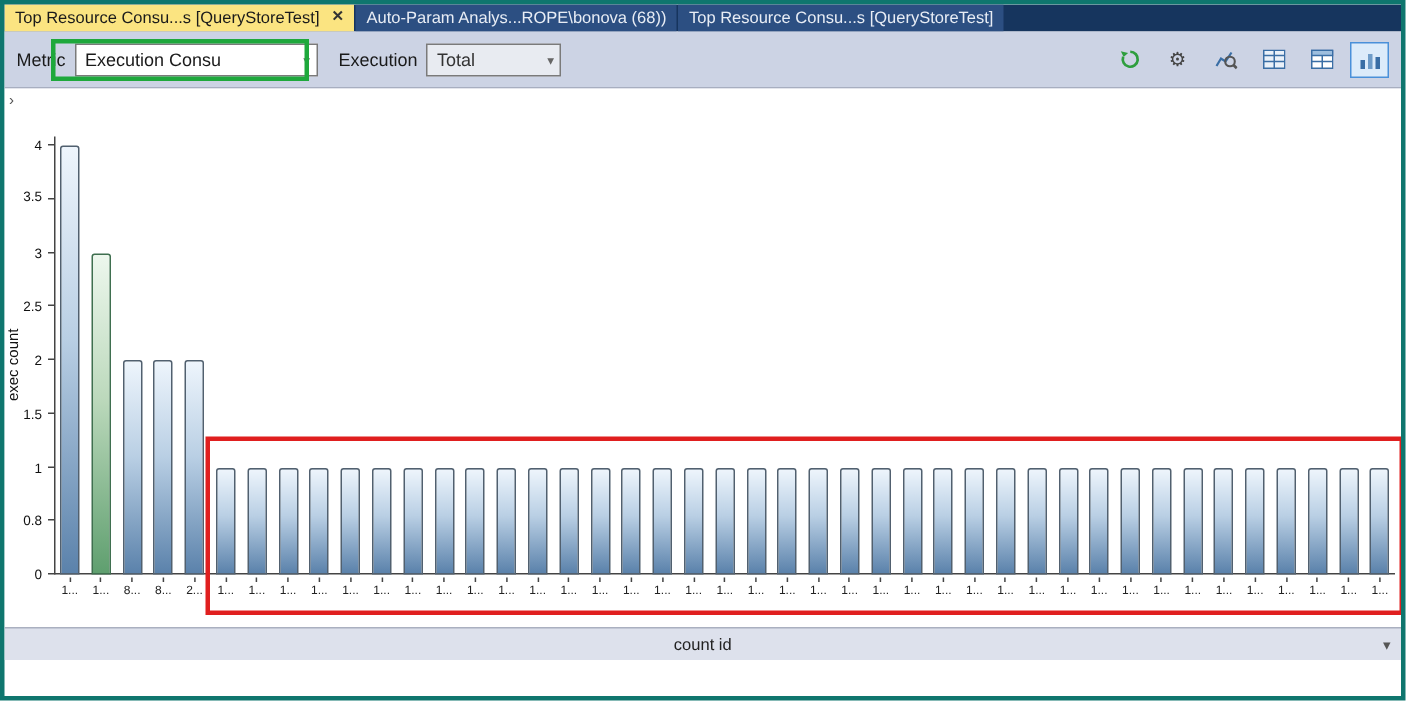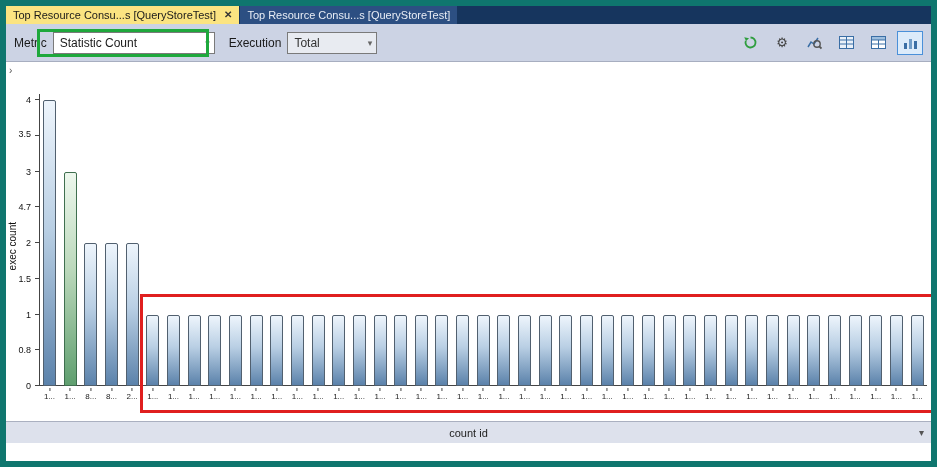--- a/index.html
+++ b/index.html
@@ -1,17 +1,17 @@
 <!DOCTYPE html>
 <html><head>
 <meta charset="utf-8">
 <style>
   * { margin:0; padding:0; box-sizing:border-box; }
   body { font-family:"Liberation Sans", sans-serif; }
-  .app { position:relative; width:937px; height:467px; background:#fff; overflow:hidden; border:6px solid #0f766e; }
+  .app { position:relative; width:937px; height:467px; background:#fff; overflow:hidden; border:3px solid #0f766e; }
 
   
   .tabbar { height:18px; background:#16355e; display:flex; align-items:stretch; }
   .tab { display:flex; align-items:center; padding:0 7px; font-size:11px; color:#e8edf5;
          background:#2c4f82; margin-right:1px; cursor:default; white-space:nowrap; }
   .tab.active { background:#fbe481; color:#1a1a1a; }
   .tab-close { margin-left:8px; color:#333; font-size:10px; font-weight:bold; line-height:1; }
 
   
   .header { height:30px; background:linear-gradient(#3f6d9e,#2e567f); color:#fff;
@@ -69,29 +69,32 @@
 <body>
 
 <div class="app">
 
   <div class="tabbar">
     <div class="tab active">
       <span>Top Resource Consu...s [QueryStoreTest]</span>
       <span class="tab-close">✕</span>
     </div>
     <div class="tab">
+      <span>Auto-Param Analys...ROPE\bonova (68))</span>
+    </div>
+    <div class="tab">
       <span>Top Resource Consu...s [QueryStoreTest]</span>
     </div>
   </div>
 
 
   <div class="toolbar">
     <span class="lbl">Metric</span>
     <div class="combo metric">
-      <span>Statistic Count</span>
+      <span>Execution Consu</span>
       <span class="chev">▾</span>
     </div>
     <span class="lbl statistic-lbl">Execution</span>
     <div class="combo statistic">
       <span>Total</span>
       <span class="chev">▾</span>
     </div>
     <div class="green-annot"></div>
 
     <div class="tool-buttons">
@@ -154,21 +157,21 @@
         <div class="ytick" style="bottom: 30px;">0</div>
         <div class="ydash" style="bottom: 35px;"></div>
         <div class="ytick" style="bottom: 65.75px;">0.8</div>
         <div class="ydash" style="bottom: 70.75px;"></div>
         <div class="ytick" style="bottom: 101.5px;">1</div>
         <div class="ydash" style="bottom: 106.5px;"></div>
         <div class="ytick" style="bottom: 137.25px; margin-left: 24px;">1.5</div>
         <div class="ydash" style="bottom: 142.25px;"></div>
         <div class="ytick" style="bottom: 173px;">2</div>
         <div class="ydash" style="bottom: 178px;"></div>
-        <div class="ytick" style="bottom: 208.75px;">4.7</div>
+        <div class="ytick" style="bottom: 208.75px;">2.5</div>
         <div class="ydash" style="bottom: 213.75px;"></div>
         <div class="ytick" style="bottom: 244.5px;">3</div>
         <div class="ydash" style="bottom: 249.5px;"></div>
         <div class="ytick" style="bottom: 282px;">3.5</div>
         <div class="ydash" style="bottom: 285.25px;"></div>
         <div class="ytick" style="bottom: 316px;">4</div>
         <div class="ydash" style="bottom: 321px;"></div>
       </div>
     <div class="y-axis-line"></div>
     <div class="x-axis-line"></div>

